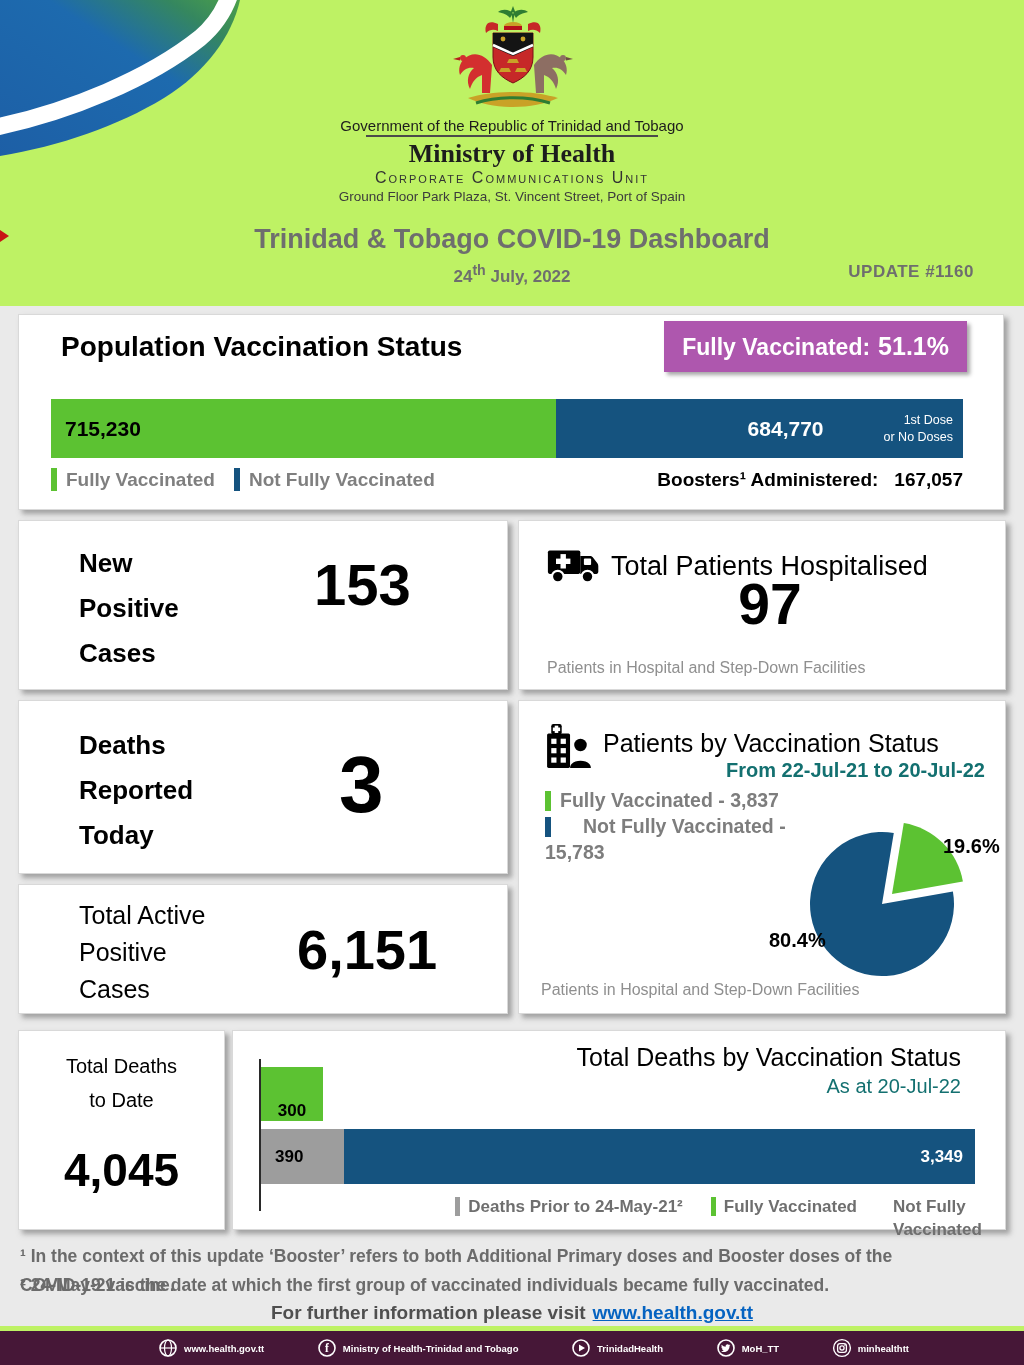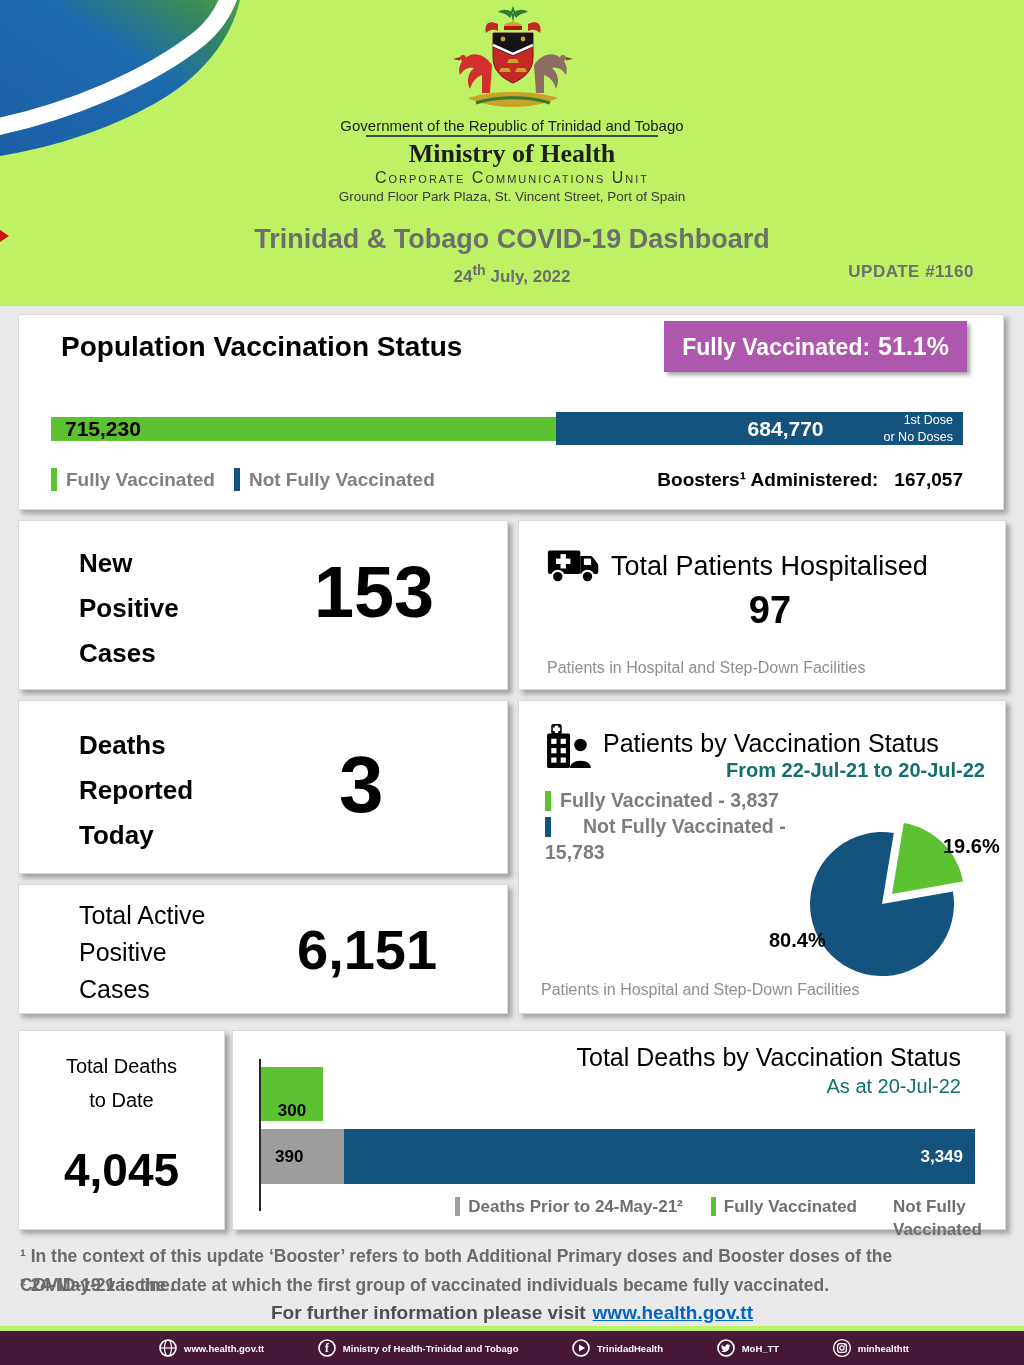--- a/index.html
+++ b/index.html
@@ -24,41 +24,41 @@
   .date-line { position:absolute; left:0; right:0; top:262px; text-align:center; color:#6e6e6e; font-weight:bold; font-size:17px; }
   .update-tag { position:absolute; right:50px; top:262px; color:#6e6e6e; font-weight:bold; font-size:17px; letter-spacing:0.5px; }
 
   
   .pop-card { left:18px; top:314px; width:986px; height:196px; }
   .pop-head { position:absolute; left:42px; top:16px; font-size:28px; font-weight:bold; color:#000; }
   .fv-badge { position:absolute; right:36px; top:6px; background:#ae57ae; color:#fff; padding:11px 18px;
     box-shadow:3px 3px 4px rgba(0,0,0,0.35); font-weight:bold; }
   .fv-badge .lbl { font-size:23px; }
   .fv-badge .val { font-size:25px; margin-left:8px; }
-  .pop-bar { position:absolute; left:32px; right:40px; top:84px; height:59px; display:flex;align-items:center; }
+  .pop-bar { position:absolute; left:32px; right:40px; top:84px; height:59px; display:flex; }
   .seg-green { width:55.4%; background:#5cc232; display:flex; align-items:center; }
   .seg-green .num { color:#000; font-weight:bold; font-size:21px; padding-left:14px; }
   .seg-blue { flex:1; background:#15537f; display:flex; align-items:center; justify-content:flex-end; }
   .seg-blue .num { color:#fff; font-weight:bold; font-size:21px; }
   .first-dose { color:#fff; font-size:12.5px; line-height:1.3; text-align:right; margin:0 10px 0 60px; }
   .pop-legend { position:absolute; left:32px; right:40px; top:153px; display:flex; justify-content:space-between; align-items:center; }
   .leg-left { display:flex; align-items:center; gap:9px; font-size:19px; font-weight:bold; color:#7f7f7f; }
   .tick { display:inline-block; width:6px; height:23px; }
   .tick.green { background:#5cc232; } .tick.blue { background:#15537f; } .tick.gray { background:#9d9d9d; }
   .boosters { font-size:19px; font-weight:bold; color:#000; }
   .boosters .bval { margin-left:16px; }
 
   
   .kpi-title-b { position:absolute; font-size:26px; font-weight:bold; color:#000; line-height:45px; }
   .kpi-title-r { position:absolute; font-size:25px; color:#000; line-height:37px; }
   .kpi-num { position:absolute; font-weight:bold; color:#000; }
   .new-card { left:18px; top:520px; width:490px; height:170px; }
   .hosp-card { left:518px; top:520px; width:488px; height:170px; }
   .hosp-title { position:absolute; left:92px; top:30px; font-size:27px; color:#000; }
-  .hosp-num { position:absolute; left:0; right:0; top:68px; text-align:center; font-size:38px; font-weight:bold;padding-left:16px; }
+  .hosp-num { position:absolute; left:0; right:0; top:50px; text-align:center; font-size:57px; font-weight:bold;padding-left:16px; }
   .card-caption { position:absolute; left:28px; bottom:12px; font-size:16px; color:#8f8f8f; }
   .deaths-card { left:18px; top:700px; width:490px; height:174px; }
   .active-card { left:18px; top:884px; width:490px; height:130px; }
 
   
   .pv-card { left:518px; top:700px; width:488px; height:314px; overflow:hidden; }
   .pv-title { position:absolute; left:84px; top:28px; font-size:25px; color:#000; }
   .pv-range { position:absolute; right:20px; top:58px; color:#137070; font-weight:bold; font-size:20px; }
   .pv-leg { position:absolute; display:flex; align-items:center; gap:9px; font-size:19.5px; font-weight:bold; color:#7d7d7d; }
   .pv-leg .tick { height:20px; width:6px; }
@@ -182,21 +182,21 @@
       </div>
     </div>
   </div>
 
   <div class="card new-card">
     <div class="kpi-title-b" style="left:60px; top:20px;">
       <div>New</div>
         <div>Positive</div>
         <div>Cases</div>
     </div>
-    <div class="kpi-num" style="left:295px; top:30px; font-size:72px;">153</div>
+    <div class="kpi-num" style="left:295px; top:30px; font-size:58px;">153</div>
   </div>
 
   <div class="card hosp-card">
     <svg style="position:absolute; left:28px; top:22px;" width="54" height="42" viewBox="0 0 60 46">
       <rect x="1" y="8" width="36" height="26" rx="2" fill="#000"></rect>
       <path d="M37 14 h11 c1 0 2 0.5 2.6 1.3 l5.4 7 c0.6 0.8 1 1.8 1 2.8 V32 a2 2 0 0 1 -2 2 h-18 z" fill="#000"></path>
       <rect x="41" y="17" width="8" height="7" rx="1" fill="#fff"></rect>
       <circle cx="12" cy="37" r="6.5" fill="#000" stroke="#fff" stroke-width="2.5"></circle>
       <circle cx="45" cy="37" r="6.5" fill="#000" stroke="#fff" stroke-width="2.5"></circle>
       <rect x="15" y="12" width="6" height="16" fill="#fff"></rect>

